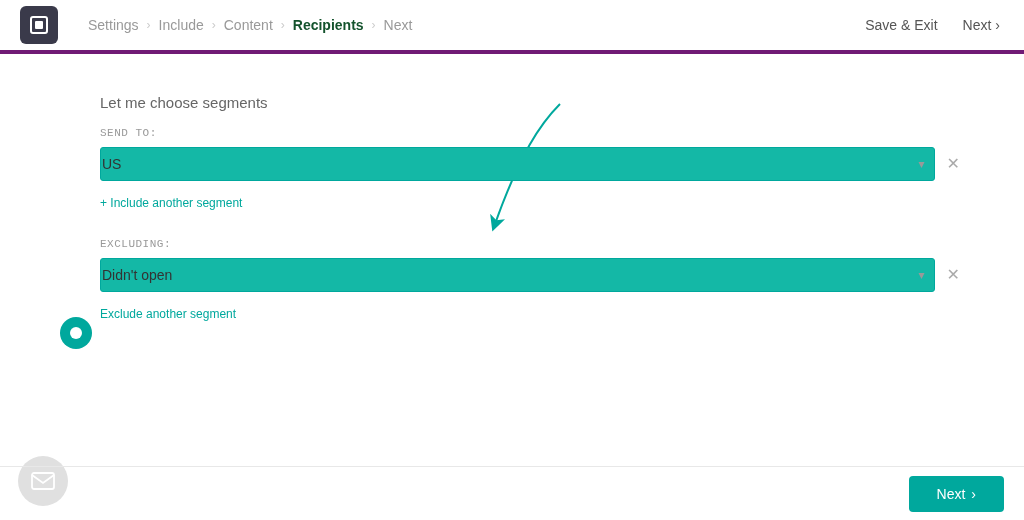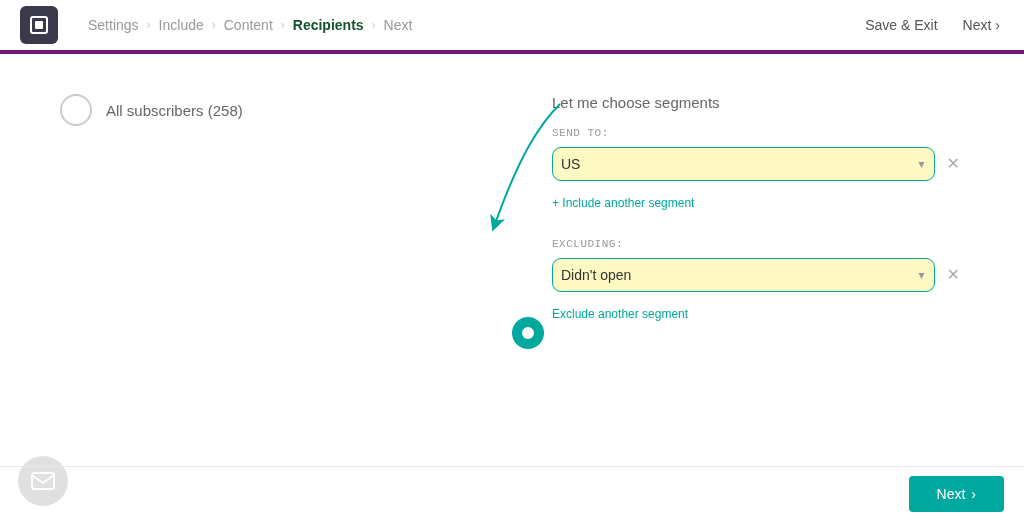--- a/index.html
+++ b/index.html
@@ -199,26 +199,26 @@
       margin-bottom: 12px;
     }
 
     .select-wrapper {
       flex: 1;
       position: relative;
     }
 
     .segment-select {
       width: 100%;
-      padding: 8px 36px 8px 8px;
+      padding: 8px 36px 8px 1px;
       border: 1.5px solid #00a89d;
-      border-radius: 9px;
+      border-radius: 3px;
       font-size: 14px;
       color: #333;
-      background: #fef9c3;
+      background: #14b8a6;
       appearance: none;
       cursor: pointer;
       outline: none;
     }
 
     .select-chevron {
       position: absolute;
       right: 10px;
       top: 50%;
       transform: translateY(-50%);
@@ -338,24 +338,20 @@
         <path d="M0,0 L8,4 L0,8 L2,4 Z" fill="#00a89d"></path>
       </marker>
     </defs>
 
     <path d="M 120,10 C 100,30 80,60 55,130" stroke="#00a89d" stroke-width="2" fill="none" marker-end="url(#arrowhead)"></path>
   </svg>
 
 
   <div class="recipients-row">
 
-    <div class="option-left">
-      <div class="radio-circle"></div>
-      <span class="option-label">All subscribers (258)</span>
-    </div>
 
     <div class="option-right">
       <div class="radio-circle-active">
         <div class="radio-inner-dot"></div>
       </div>
 
       <div class="segments-panel">
         <div class="segment-label">Let me choose segments</div>
 
         

